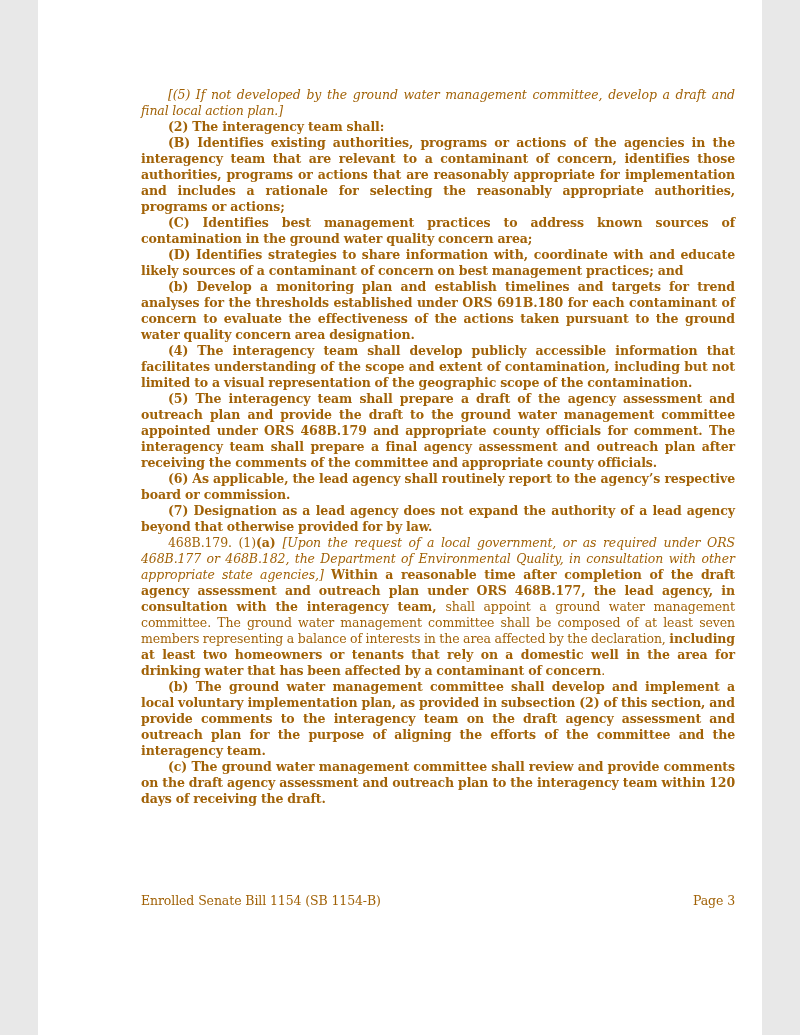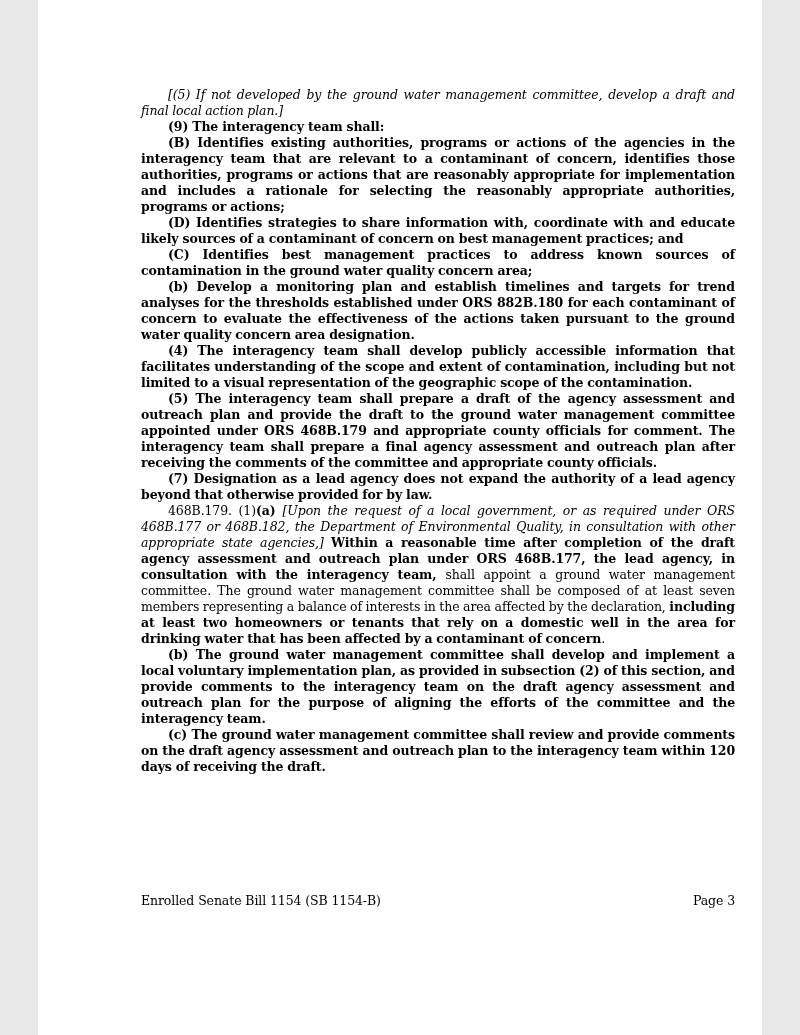--- a/index.html
+++ b/index.html
@@ -3,21 +3,21 @@
 <meta charset="utf-8">
 <style>
   html, body { margin: 0; padding: 0; background: #e8e8e8; }
   .page {
     position: relative;
     width: 724px;
     height: 1035px;
     margin: 0 auto;
     background: #ffffff;
     font-family: "DejaVu Serif", "Liberation Serif", serif;
-    color: #000000;
+    color: #a16207;
     overflow: hidden;
   }
   .content {
     position: absolute;
     left: 103px;
     top: 87px;
     width: 594px;
   }
   .para {
     margin: 0;
@@ -43,27 +43,28 @@
     letter-spacing: -0.1px;
     background: #ffffff;
   }
 </style>
 </head>
 <body>
 
 <div class="page">
   <div class="content">
       <p class="para"><span class="run-italic">[(5) If not developed by the ground water management committee, develop a draft and final local action plan.]</span></p>
-      <p class="para"><span class="run-bold">(9) The interagency team shall:</span></p>
+      <p class="para"><span class="run-bold">(2) The interagency team shall:</span></p>
       <p class="para"><span class="run-bold">(B) Identifies existing authorities, programs or actions of the agencies in the interagency team that are relevant to a contaminant of concern, identifies those authorities, programs or actions that are reasonably appropriate for implementation and includes a rationale for selecting the reasonably appropriate authorities, programs or actions;</span></p>
+      <p class="para"><span class="run-bold">(C) Identifies best management practices to address known sources of contamination in the ground water quality concern area;</span></p>
       <p class="para"><span class="run-bold">(D) Identifies strategies to share information with, coordinate with and educate likely sources of a contaminant of concern on best management practices; and</span></p>
-      <p class="para"><span class="run-bold">(C) Identifies best management practices to address known sources of contamination in the ground water quality concern area;</span></p>
-      <p class="para"><span class="run-bold">(b) Develop a monitoring plan and establish timelines and targets for trend analyses for the thresholds established under ORS 882B.180 for each contaminant of concern to evaluate the effectiveness of the actions taken pursuant to the ground water quality concern area designation.</span></p>
+      <p class="para"><span class="run-bold">(b) Develop a monitoring plan and establish timelines and targets for trend analyses for the thresholds established under ORS 691B.180 for each contaminant of concern to evaluate the effectiveness of the actions taken pursuant to the ground water quality concern area designation.</span></p>
       <p class="para"><span class="run-bold">(4) The interagency team shall develop publicly accessible information that facilitates understanding of the scope and extent of contamination, including but not limited to a visual representation of the geographic scope of the contamination.</span></p>
       <p class="para"><span class="run-bold">(5) The interagency team shall prepare a draft of the agency assessment and outreach plan and provide the draft to the ground water management committee appointed under ORS 468B.179 and appropriate county officials for comment. The interagency team shall prepare a final agency assessment and outreach plan after receiving the comments of the committee and appropriate county officials.</span></p>
+      <p class="para"><span class="run-bold">(6) As applicable, the lead agency shall routinely report to the agency’s respective board or commission.</span></p>
       <p class="para"><span class="run-bold">(7) Designation as a lead agency does not expand the authority of a lead agency beyond that otherwise provided for by law.</span></p>
       <p class="para"><span class="run-regular">468B.179. (1)</span><span class="run-bold">(a) </span><span class="run-italic">[Upon the request of a local government, or as required under ORS 468B.177 or 468B.182, the Department of Environmental Quality, in consultation with other appropriate state agencies,] </span><span class="run-bold">Within a reasonable time after completion of the draft agency assessment and outreach plan under ORS 468B.177, the lead agency, in consultation with the interagency team, </span><span class="run-regular">shall appoint a ground water management committee. The ground water management committee shall be composed of at least seven members representing a balance of interests in the area affected by the declaration, </span><span class="run-bold">including at least two homeowners or tenants that rely on a domestic well in the area for drinking water that has been affected by a contaminant of concern</span><span class="run-regular">.</span></p>
       <p class="para"><span class="run-bold">(b) The ground water management committee shall develop and implement a local voluntary implementation plan, as provided in subsection (2) of this section, and provide comments to the interagency team on the draft agency assessment and outreach plan for the purpose of aligning the efforts of the committee and the interagency team.</span></p>
       <p class="para"><span class="run-bold">(c) The ground water management committee shall review and provide comments on the draft agency assessment and outreach plan to the interagency team within 120 days of receiving the draft.</span></p>
     </div>
   <div class="footer">
     <span>Enrolled Senate Bill 1154 (SB 1154-B)</span>
     <span>Page 3</span>
   </div>
 </div>

